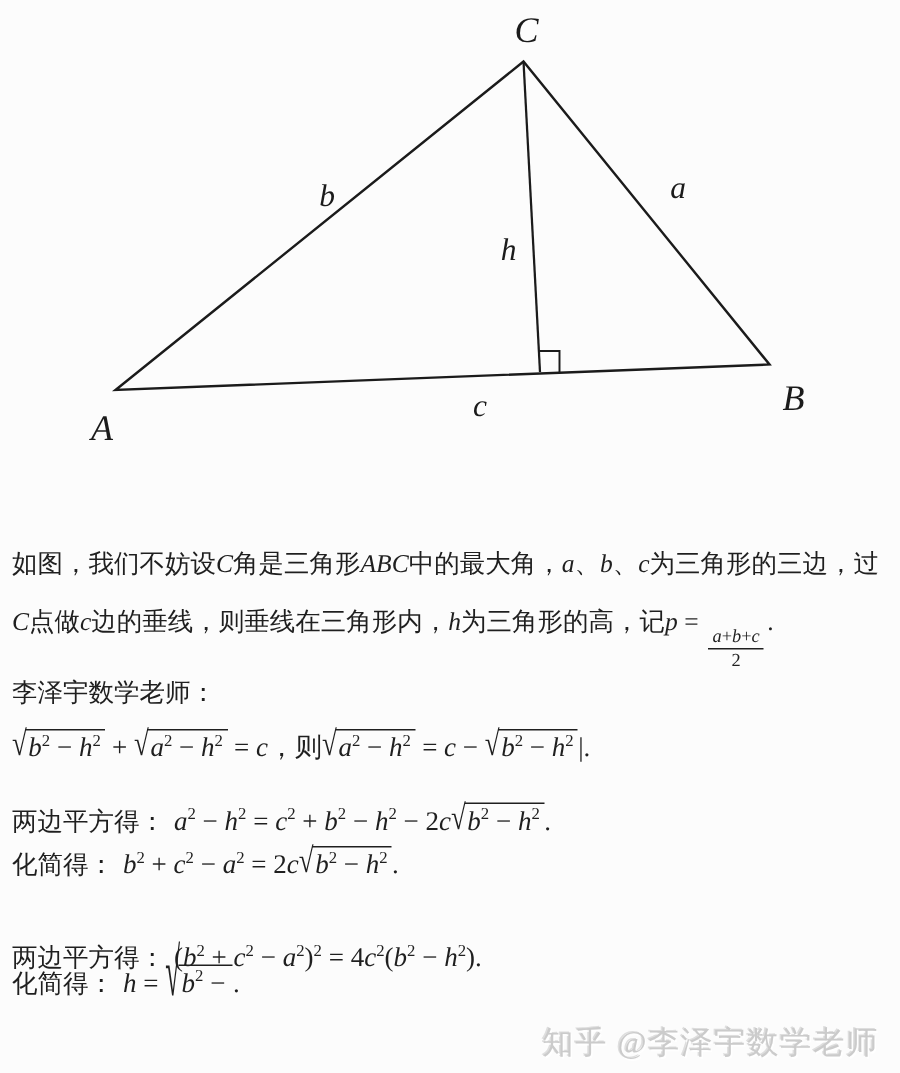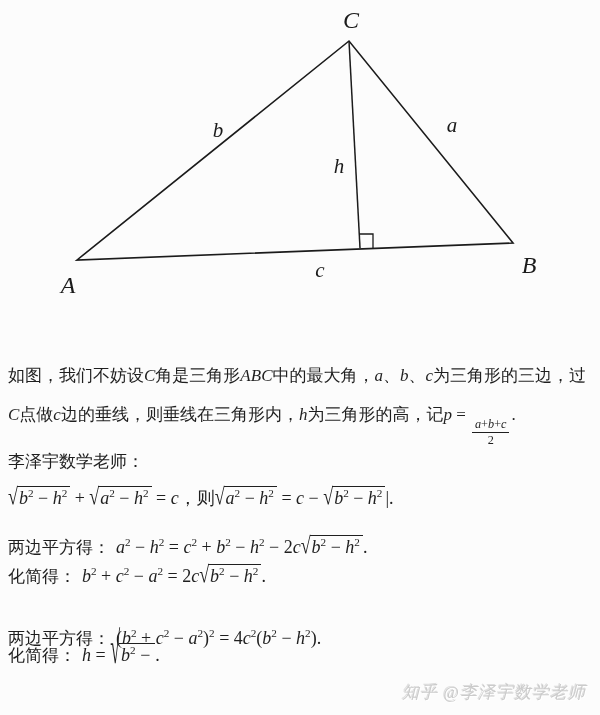--- a/index.html
+++ b/index.html
@@ -35,23 +35,22 @@
 
   .frac {
     display: inline-flex; flex-direction: column; text-align: center;
     vertical-align: -0.62em; font-size: 0.72em; line-height: 1.3; margin: 0 2px;
   }
   .fnum { border-bottom: 1px solid currentColor; padding: 0 3px; }
   .fden { padding: 0 3px; }
 
   .watermark {
     position: absolute; right: 14px; top: 681px;
-    font-size: 17px; letter-spacing: 1px; color: #cbcbcb;
+    font-size: 21px; letter-spacing: 1px; color: #cbcbcb;
     text-shadow: 1px 1px 0 rgba(255,255,255,0.9), -1px -1px 0 rgba(165,165,165,0.35);
-    font-style: italic;
   }
 </style>
 </head>
 <body>
 
 <svg class="fig" width="600" height="348" viewBox="0 0 600 348">
   <polygon points="77,260 349,41 513,243" fill="none" stroke="#1b1b1b" stroke-width="1.6"></polygon>
   <line x1="349" y1="41" x2="360" y2="248" stroke="#1b1b1b" stroke-width="1.5"></line>
   <polyline points="359.3,234 373,234 373,248.4" fill="none" stroke="#1b1b1b" stroke-width="1.3"></polyline>
   <text class="vx" x="351" y="28">C</text>

